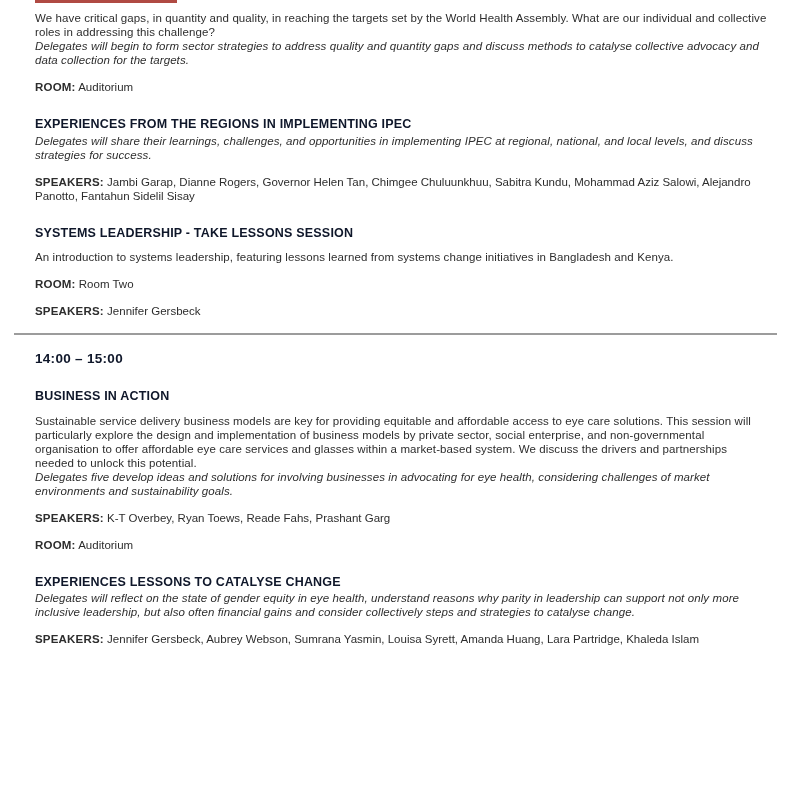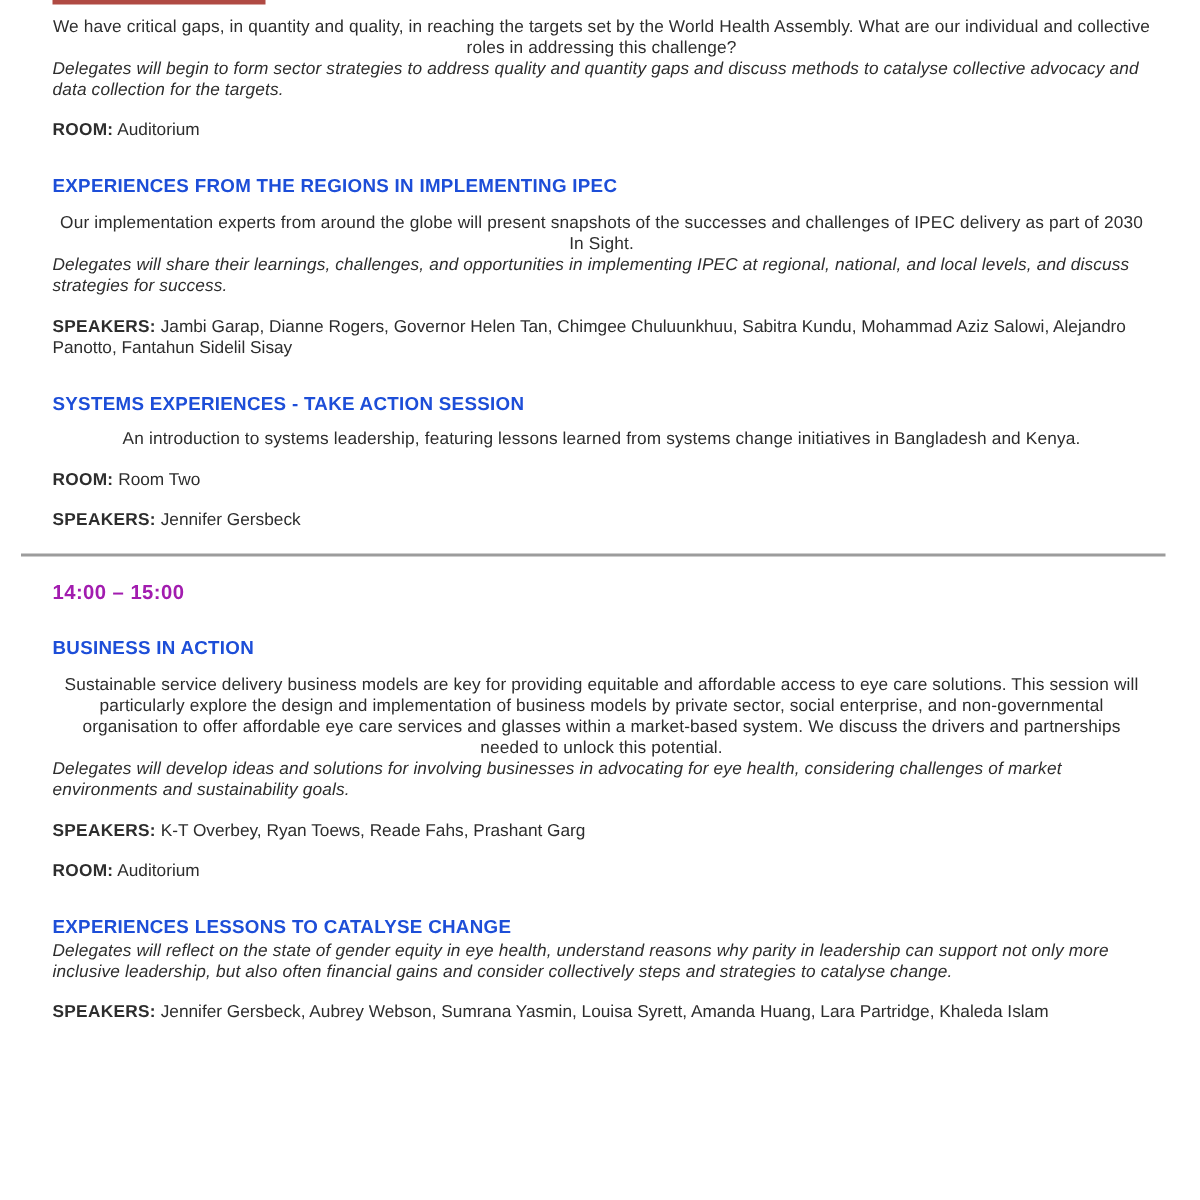--- a/index.html
+++ b/index.html
@@ -25,51 +25,50 @@
   .cutoff-remnant {
     height: 3px;
     width: 142px;
     background: #b04a43;
     margin: 0 0 5px 0;
   }
   p { margin: 0; }
   .desc {
     margin-top: 9px;
     letter-spacing: 0.1px;
-    text-align: center;
   }
   .note {
     font-style: italic;
     letter-spacing: 0.1px;
   }
   .meta {
     margin-top: 13px;
   }
   .meta-label {
     font-weight: 700;
     letter-spacing: 0.2px;
   }
   .session {
     margin-top: 23px;
   }
   .session-title {
-    color: #1d4ed8;
+    color: #0f172a;
     font-size: 12.5px;
     line-height: 15.5px;
     font-weight: 700;
     letter-spacing: 0.2px;
     margin: 0 0 1px 0;
   }
   .divider {
     border: none;
     border-top: 2px solid #9c9c9c;
     margin: 15px -10px 0 -21px;
   }
   .time-heading {
-    color: #a21caf;
+    color: #0f172a;
     font-size: 13.5px;
     font-weight: 700;
     letter-spacing: 0.3px;
     margin-top: 17px;
   }
   .first-block .desc:first-of-type { margin-top: 8px; }
 </style>
 </head>
 <body>
 
@@ -78,40 +77,39 @@
   <div class="cutoff-remnant"></div>
 
   <div class="session-block first-block">
     <p class="desc">We have critical gaps, in quantity and quality, in reaching the targets set by the World Health Assembly. What are our individual and collective roles in addressing this challenge?</p>
     <p class="note">Delegates will begin to form sector strategies to address quality and quantity gaps and discuss methods to catalyse collective advocacy and data collection for the targets.</p>
     <p class="meta"><span class="meta-label">ROOM:</span> <span>Auditorium</span></p>
   </div>
 
   <div class="session">
     <h3 class="session-title">EXPERIENCES FROM THE REGIONS IN IMPLEMENTING IPEC</h3>
-    <p class="desc">Our implementation experts from around the globe will present snapshots of the successes and challenges of IPEC delivery as part of 2030 In Sight.</p>
     <p class="note">Delegates will share their learnings, challenges, and opportunities in implementing IPEC at regional, national, and local levels, and discuss strategies for success.</p>
     <p class="meta"><span class="meta-label">SPEAKERS:</span> <span>Jambi Garap, Dianne Rogers, Governor Helen Tan, Chimgee Chuluunkhuu, Sabitra Kundu, Mohammad Aziz Salowi, Alejandro Panotto, Fantahun Sidelil Sisay</span></p>
   </div>
 
   <div class="session">
-    <h3 class="session-title">SYSTEMS EXPERIENCES - TAKE ACTION SESSION</h3>
+    <h3 class="session-title">SYSTEMS LEADERSHIP - TAKE LESSONS SESSION</h3>
     <p class="desc">An introduction to systems leadership, featuring lessons learned from systems change initiatives in Bangladesh and Kenya.</p>
     <p class="meta"><span class="meta-label">ROOM:</span> <span>Room Two</span></p>
     <p class="meta"><span class="meta-label">SPEAKERS:</span> <span>Jennifer Gersbeck</span></p>
   </div>
 
   <hr class="divider">
 
   <p class="time-heading">14:00 – 15:00</p>
 
   <div class="session">
     <h3 class="session-title">BUSINESS IN ACTION</h3>
     <p class="desc">Sustainable service delivery business models are key for providing equitable and affordable access to eye care solutions. This session will particularly explore the design and implementation of business models by private sector, social enterprise, and non-governmental organisation to offer affordable eye care services and glasses within a market-based system. We discuss the drivers and partnerships needed to unlock this potential.</p>
-    <p class="note">Delegates will develop ideas and solutions for involving businesses in advocating for eye health, considering challenges of market environments and sustainability goals.</p>
+    <p class="note">Delegates five develop ideas and solutions for involving businesses in advocating for eye health, considering challenges of market environments and sustainability goals.</p>
     <p class="meta"><span class="meta-label">SPEAKERS:</span> <span>K-T Overbey, Ryan Toews, Reade Fahs, Prashant Garg</span></p>
     <p class="meta"><span class="meta-label">ROOM:</span> <span>Auditorium</span></p>
   </div>
 
   <div class="session">
     <h3 class="session-title">EXPERIENCES LESSONS TO CATALYSE CHANGE</h3>
     <p class="note">Delegates will reflect on the state of gender equity in eye health, understand reasons why parity in leadership can support not only more inclusive leadership, but also often financial gains and consider collectively steps and strategies to catalyse change.</p>
     <p class="meta"><span class="meta-label">SPEAKERS:</span> <span>Jennifer Gersbeck, Aubrey Webson, Sumrana Yasmin, Louisa Syrett, Amanda Huang, Lara Partridge, Khaleda Islam</span></p>
 
   </div>

